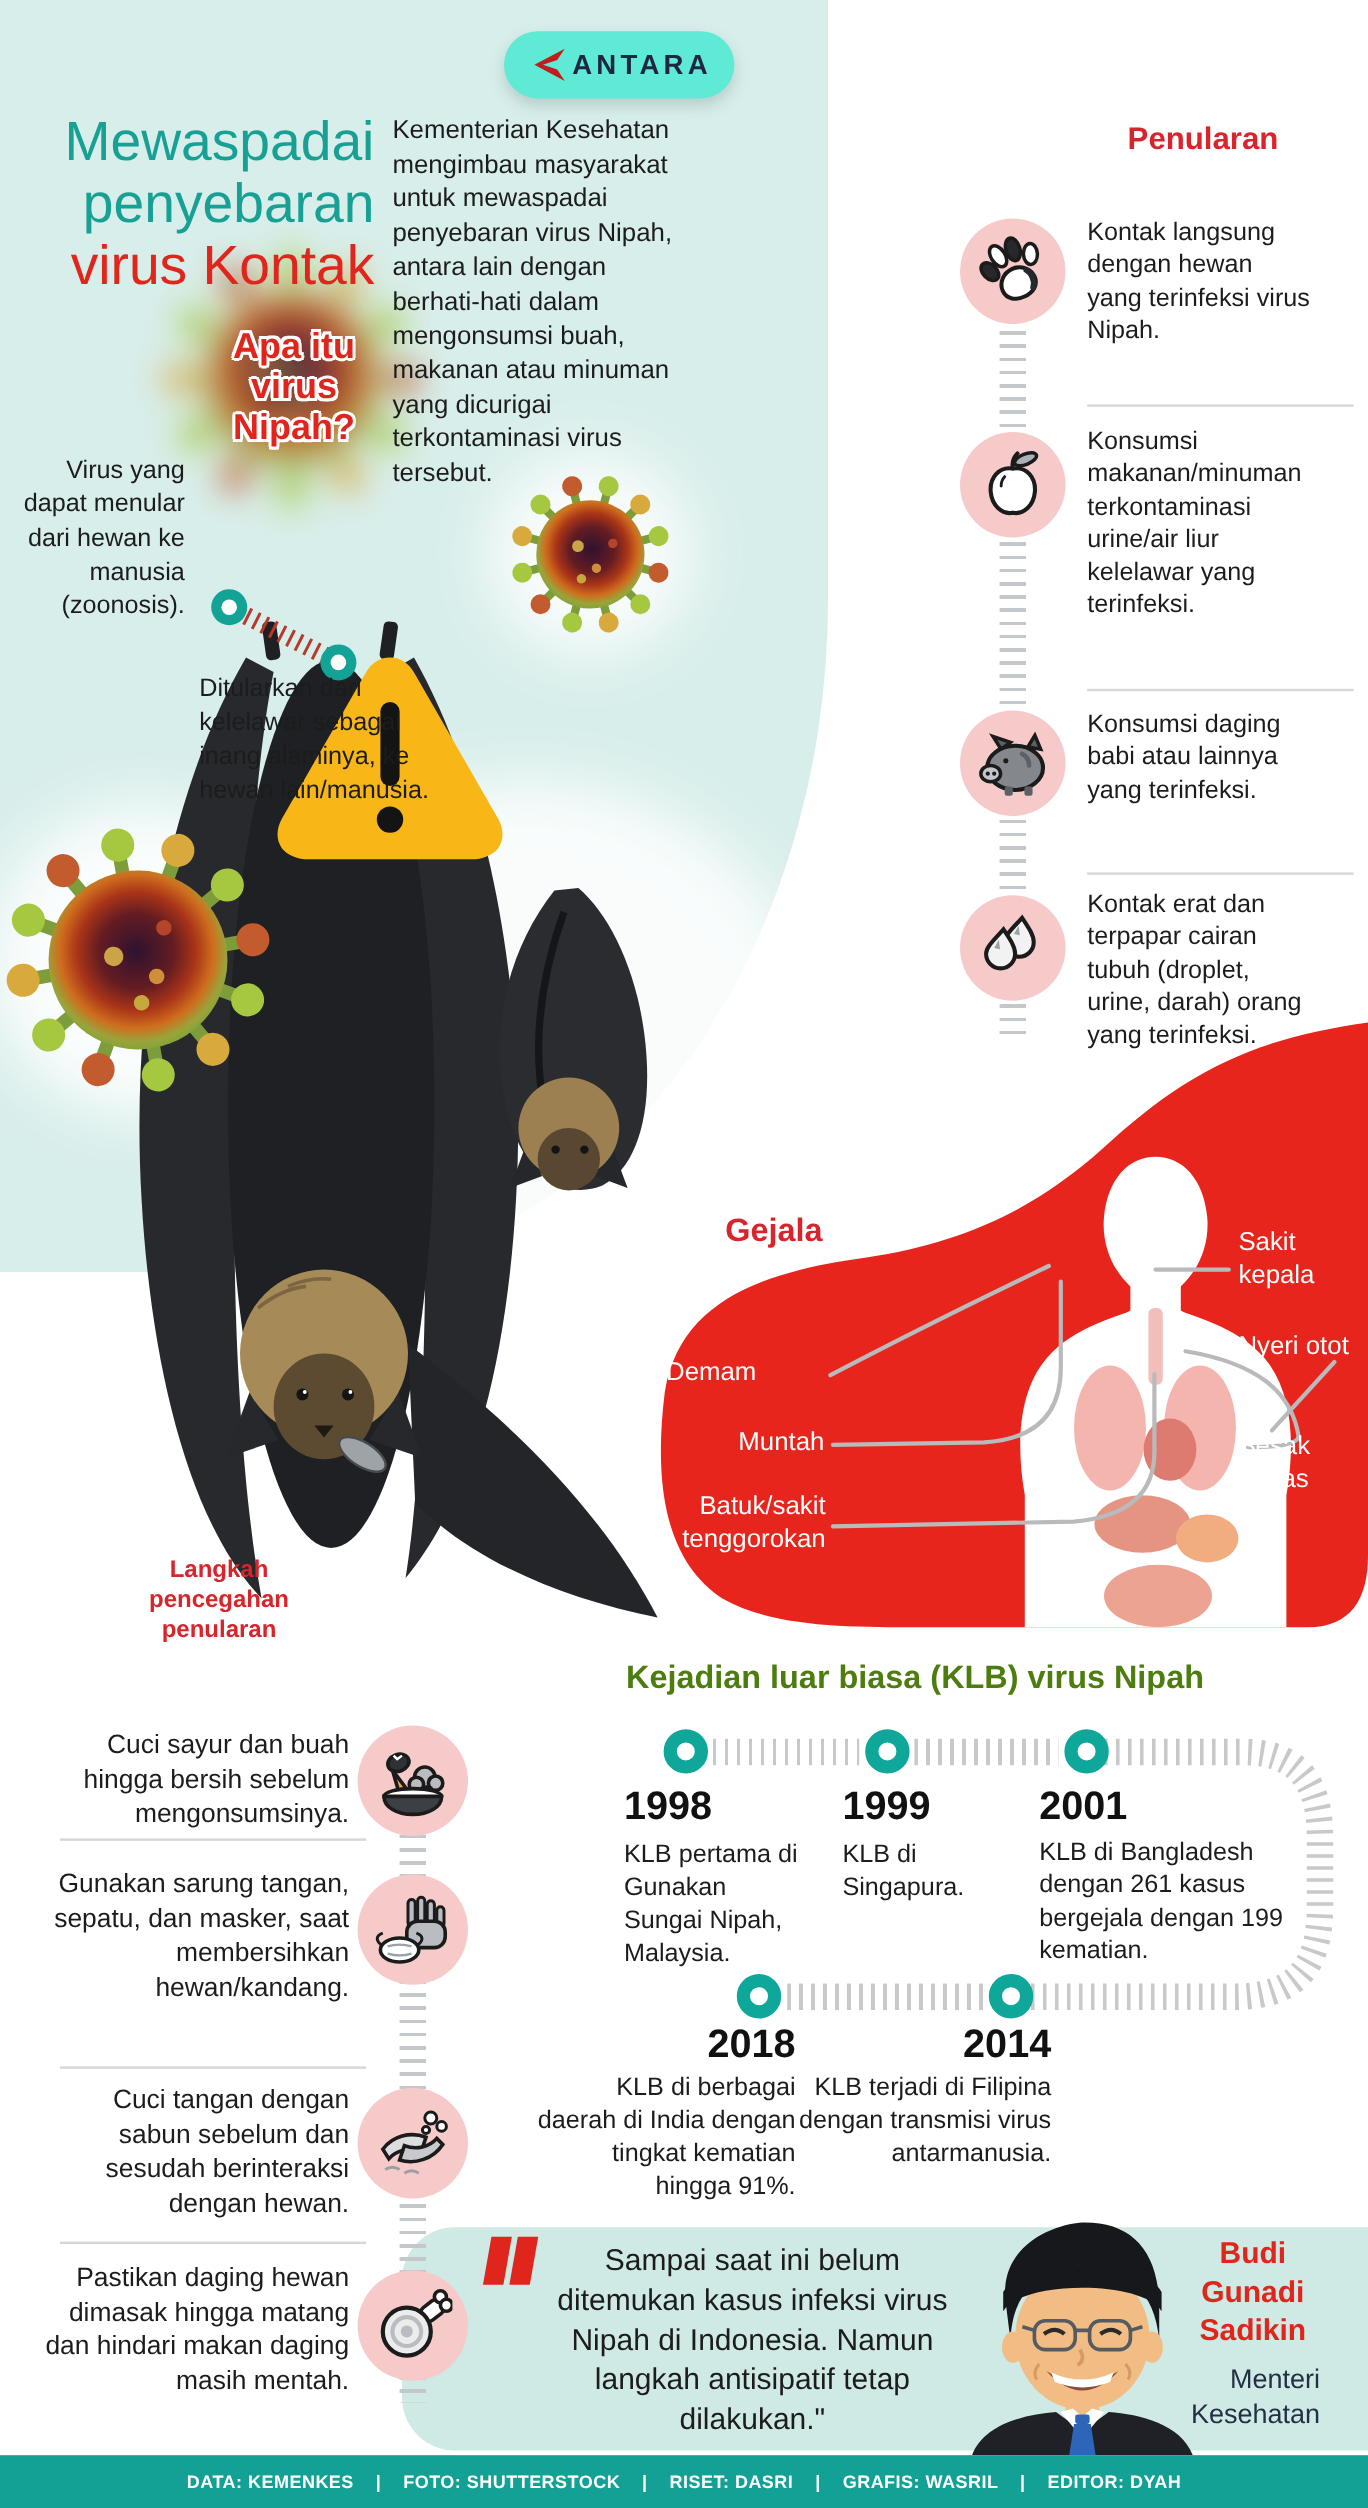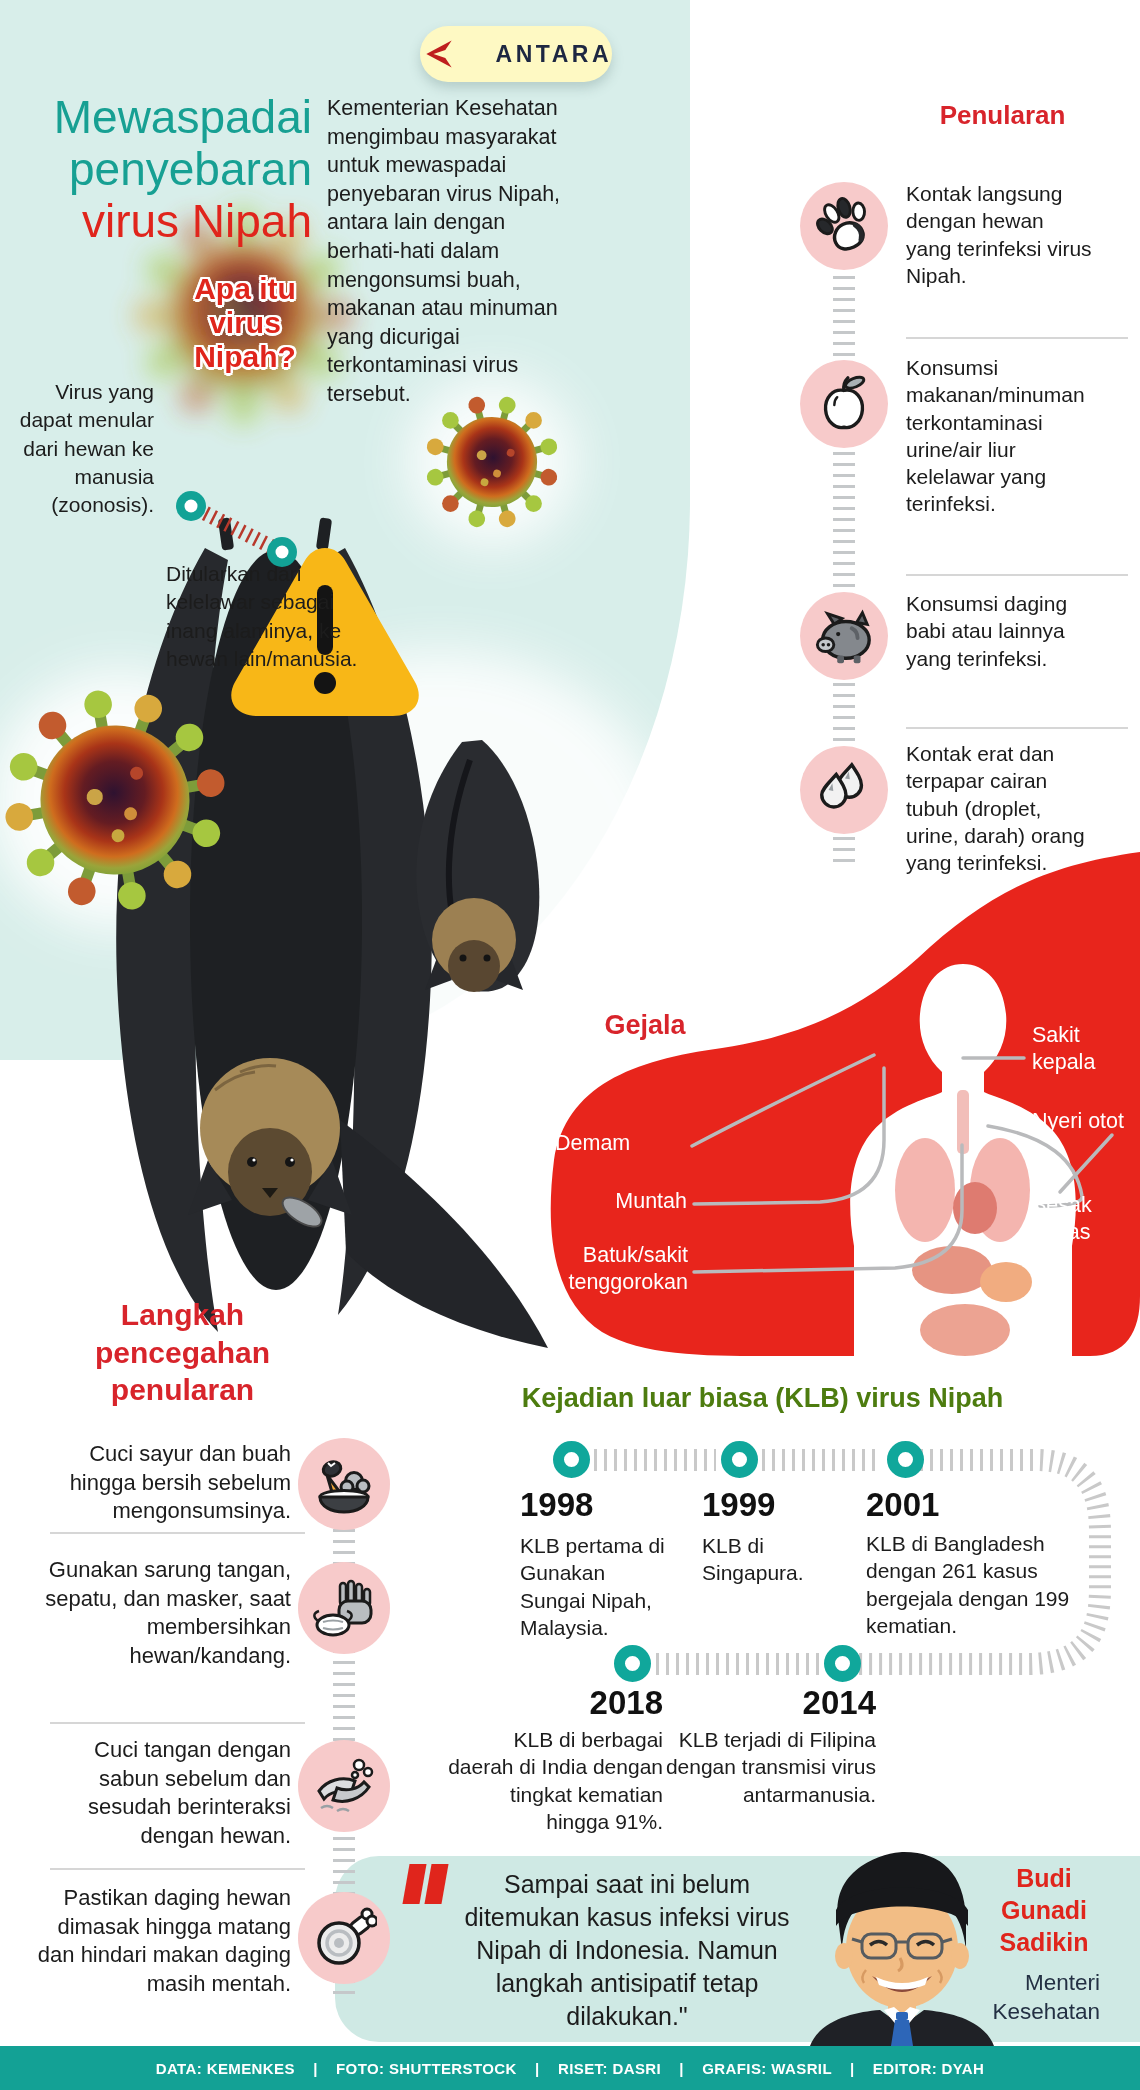--- a/index.html
+++ b/index.html
@@ -8,22 +8,22 @@
   .abs{position:absolute;}
   .pre{white-space:pre-line;}
 
   
   .mint-blob{left:-80px;top:-80px;width:770px;height:1140px;background:#d8eeea;
              border-radius:0 0 430px 0 / 0 0 560px 0;}
   .quote-panel{left:335px;top:1856px;width:805px;height:186px;background:#cfe9e4;
                border-radius:44px 0 0 44px;}
 
   
-  .logo-pill{left:420px;top:26px;width:192px;height:56px;background:#fef9c3;border-radius:30px;
-             display:flex;align-items:center;justify-content:space-between;gap:0;
+  .logo-pill{left:420px;top:26px;width:192px;height:56px;background:#5eead4;border-radius:30px;
+             display:flex;align-items:center;justify-content:center;gap:0;
              box-shadow:0 6px 12px rgba(100,130,125,.30);}
   .logo-text{font-size:23px;font-weight:700;letter-spacing:3.5px;color:#1d2742;}
 
   
   .main-title{left:18px;top:92px;width:294px;text-align:right;font-weight:400;line-height:1.13;}
   .title-teal{font-size:46px;color:#17a093;}
   .title-red{font-size:46px;color:#e0251c;}
   .intro{left:327px;top:94px;width:242px;font-size:21.5px;line-height:1.33;}
 
   
@@ -50,21 +50,21 @@
   .gejala-heading{left:580px;top:1010px;width:130px;text-align:center;font-size:27px;font-weight:800;color:#d8242b;}
   .sym{color:#fff;font-size:21.5px;line-height:1.25;}
   .sym-demam{left:555px;top:1130px;width:132px;text-align:left;}
   .sym-muntah{left:555px;top:1188px;width:132px;text-align:right;}
   .sym-batuk{left:528px;top:1242px;width:160px;text-align:right;}
   .sym-sakit{left:1032px;top:1022px;width:104px;}
   .sym-nyeri{left:1032px;top:1108px;width:104px;}
   .sym-sesak{left:1032px;top:1192px;width:104px;}
 
   
-  .langkah-heading{left:55px;top:1296px;width:255px;text-align:center;font-size:30px;font-weight:800;
+  .langkah-heading{left:55px;top:1296px;width:255px;text-align:center;font-size:20px;font-weight:800;
                    line-height:1.25;color:#d8242b;}
   .prev-dash{left:333px;top:1452px;width:22px;height:550px;}
   .prev-icon{width:92px;height:92px;left:298px;}
   .vi1{top:1438px}.vi2{top:1562px}.vi3{top:1740px}.vi4{top:1892px}
   .prev-text{left:36px;width:255px;text-align:right;font-size:22px;line-height:1.3;}
   .pv1{top:1440px}.pv2{top:1556px}.pv3{top:1736px}.pv4{top:1884px}
   .prev-sep{left:50px;width:255px;height:2px;background:#d6d6d6;}
   .vs1{top:1532px}.vs2{top:1722px}.vs3{top:1868px}
 
   
@@ -285,21 +285,21 @@
   <div class="abs logo-pill">
     <svg width="38" height="38" viewBox="0 0 48 42">
       <path d="M40 4 L8 21 L40 38 L32 26 L17 21 L32 16 Z" fill="#bf1e1e"></path>
     </svg>
     <span class="logo-text">ANTARA</span>
   </div>
 
   <div class="abs main-title">
     <div class="title-teal pre">Mewaspadai
 penyebaran</div>
-    <div class="title-red">virus Nipah</div>
+    <div class="title-red">virus Kontak</div>
   </div>
   <div class="abs intro">Kementerian Kesehatan mengimbau masyarakat untuk mewaspadai penyebaran virus Nipah, antara lain dengan berhati-hati dalam mengonsumsi buah, makanan atau minuman yang dicurigai terkontaminasi virus tersebut.</div>
 
   <div class="abs apa-heading pre">Apa itu
 virus
 Nipah?</div>
   <div class="abs zoonosis">Virus yang dapat menular dari hewan ke manusia (zoonosis).</div>
   <div class="abs bats-note">Ditularkan dari kelelawar sebagai inang alaminya, ke hewan lain/manusia.</div>
 
   <div class="abs pen-heading">Penularan</div>

